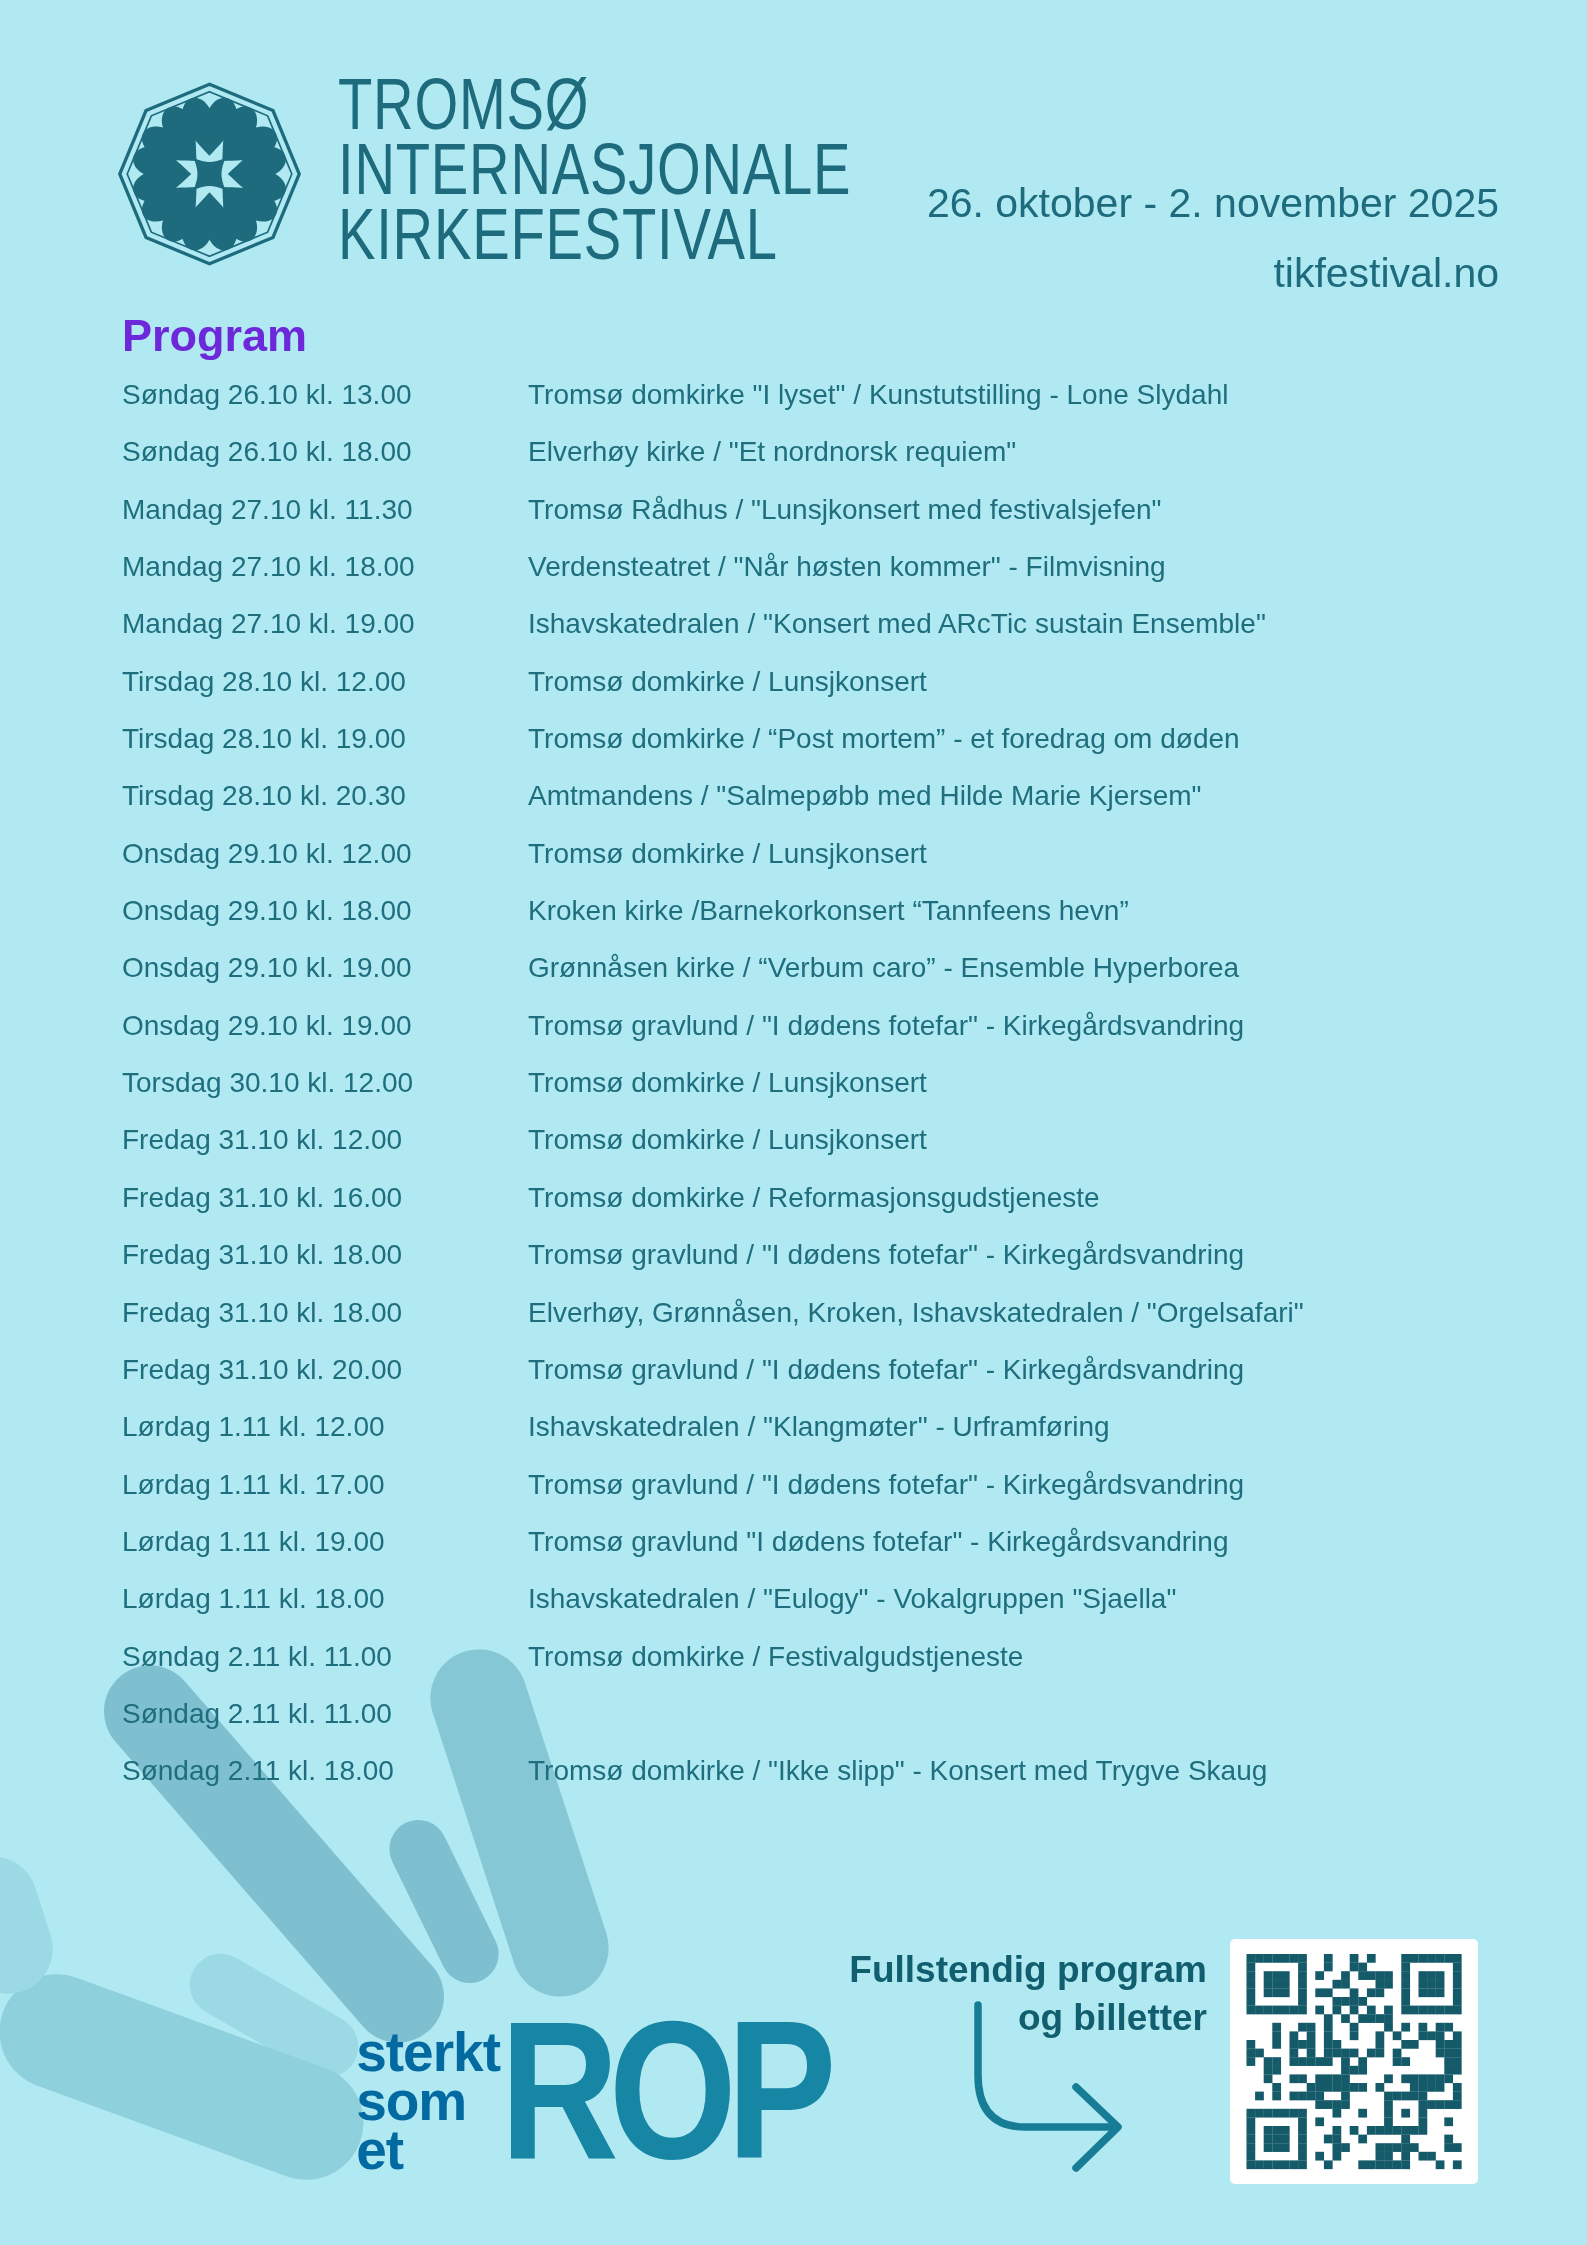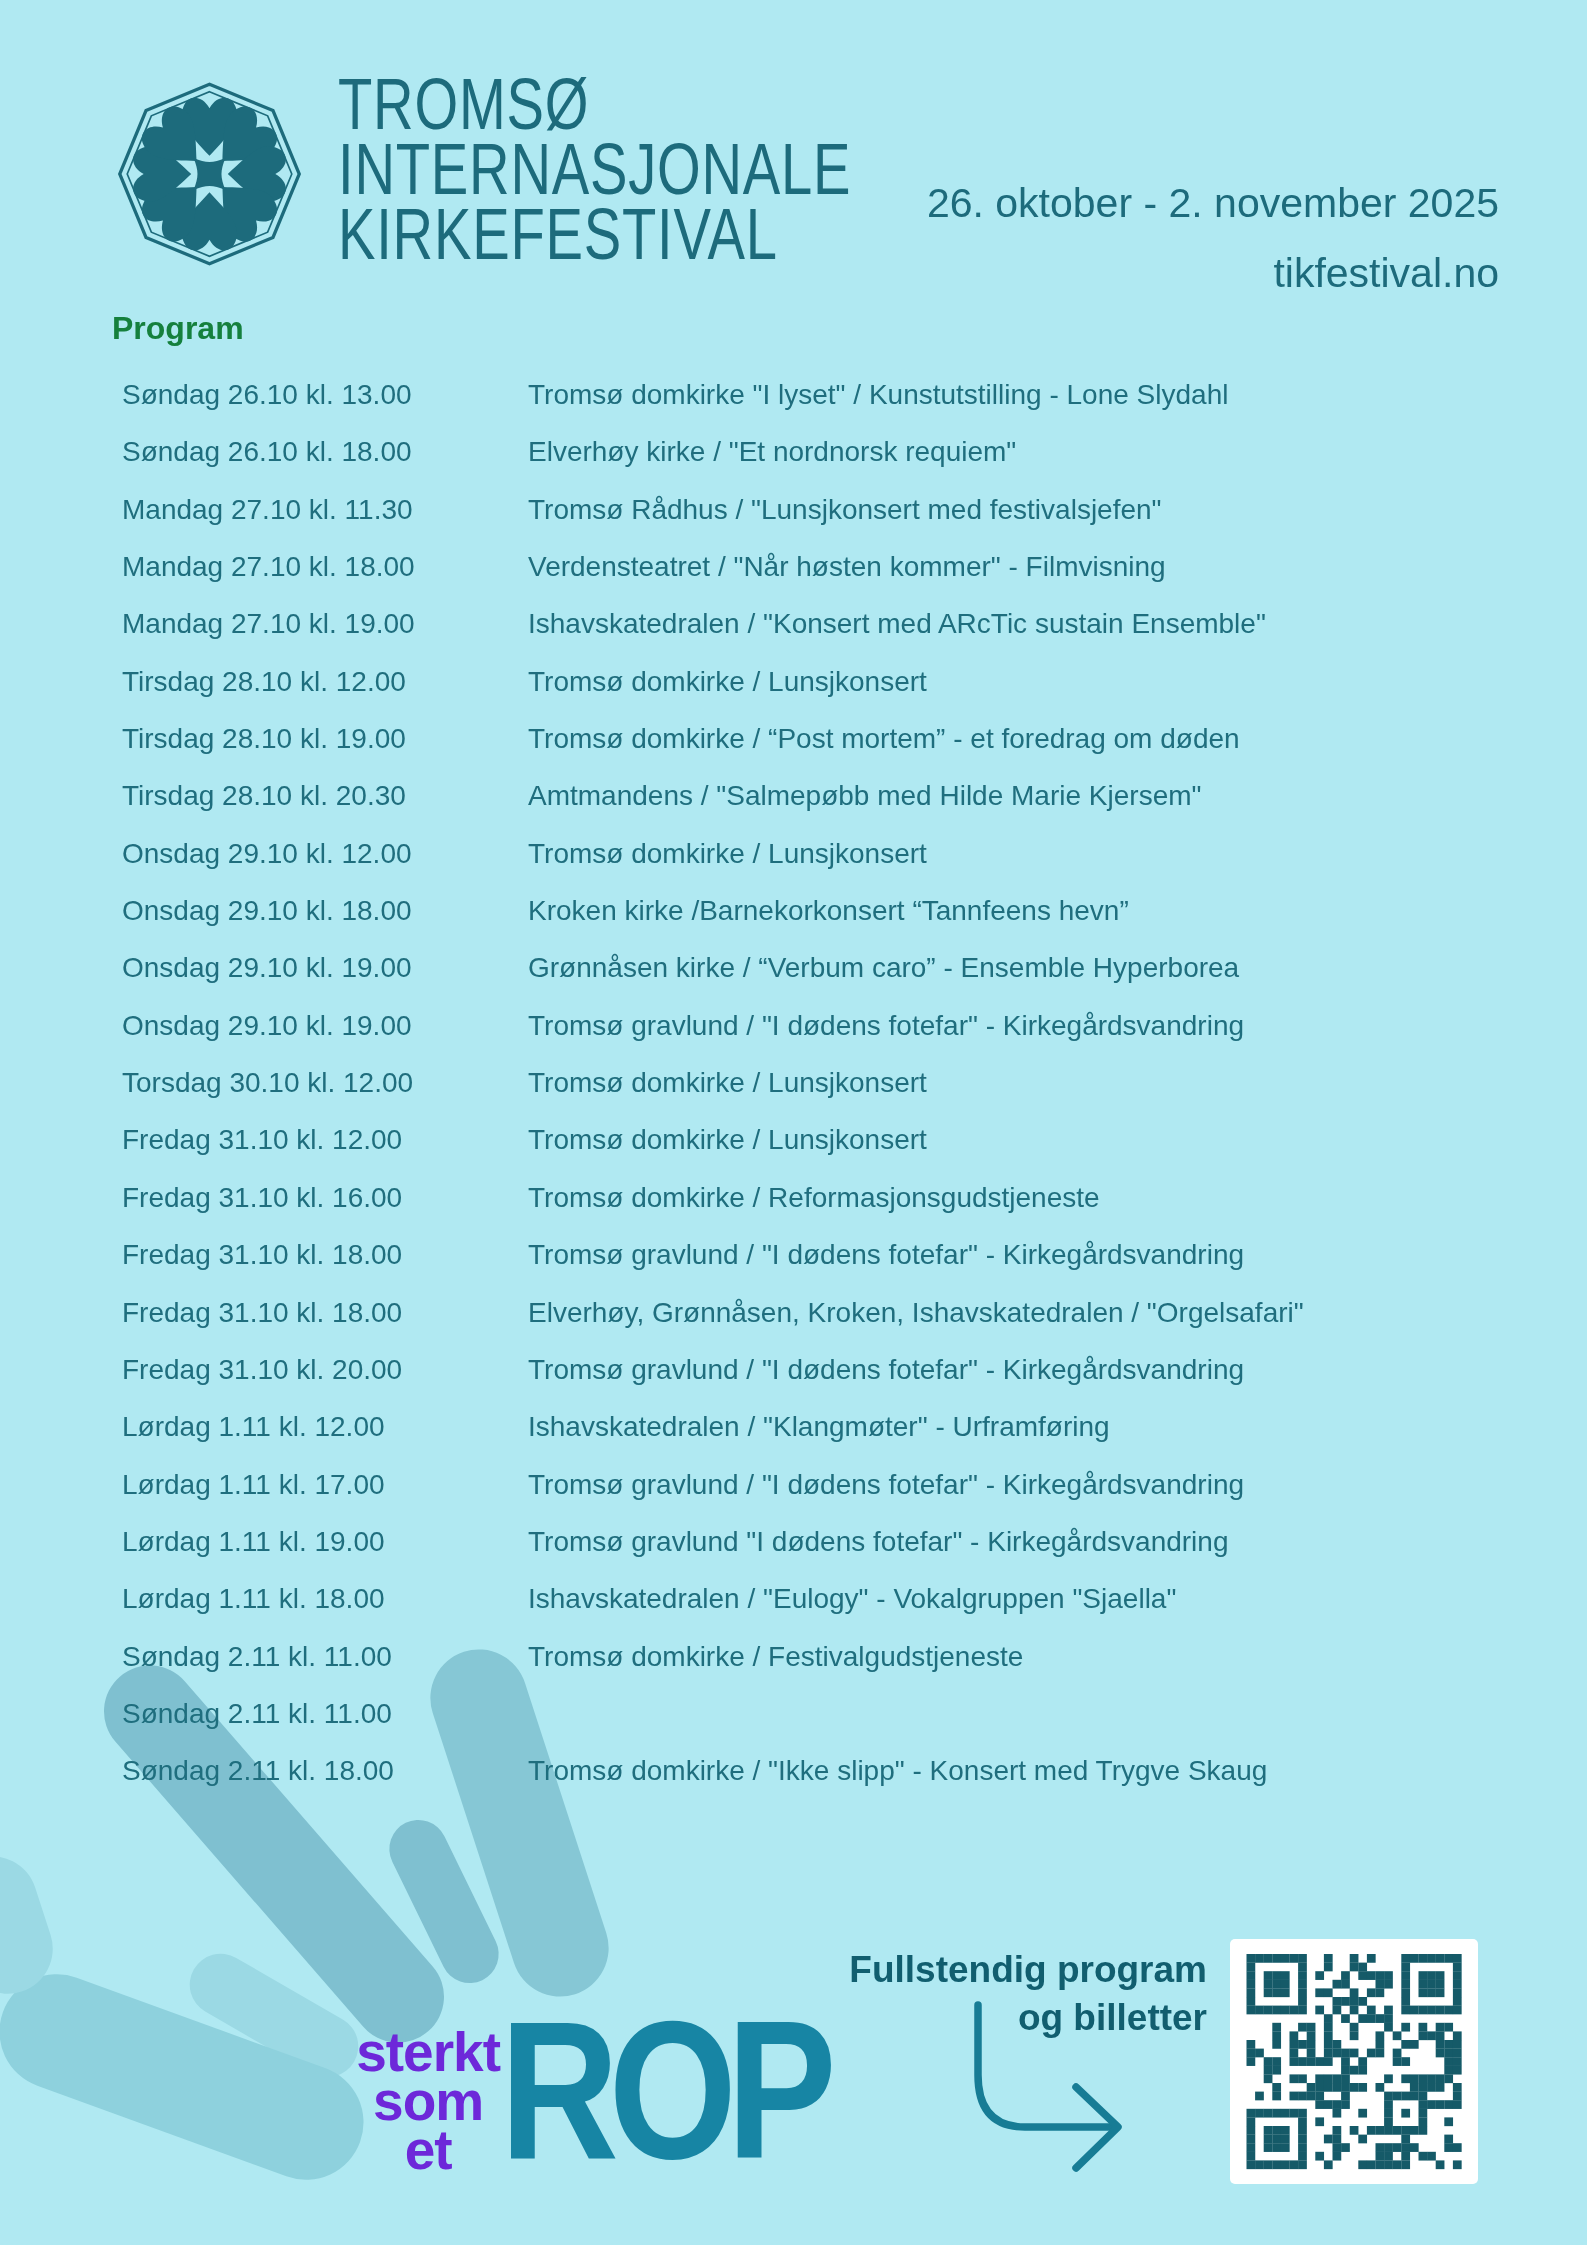--- a/index.html
+++ b/index.html
@@ -29,32 +29,32 @@
   }
   .title span{display:block;transform:scaleX(0.78);transform-origin:left center;}
   .hdr-right{
     position:absolute;right:88px;top:168px;z-index:2;
     text-align:right;font-size:41px;line-height:70px;color:#1d6b7c;
   }
   .hdr-right .site{display:block;}
 
   
   .prog-heading{
-    position:absolute;left:112px;top:310px;z-index:2;
-    font-size:32px;font-weight:700;color:#15803d;
+    position:absolute;left:122px;top:310px;z-index:2;
+    font-size:45px;font-weight:700;color:#6d28d9;
   }
   .rows{position:absolute;left:122px;top:379px;width:1420px;z-index:2;}
   .row{display:flex;height:57.35px;align-items:flex-start;font-size:28px;color:#1f6e7e;}
   .row .dt{width:406px;flex:0 0 406px;}
   .row .desc{white-space:nowrap;}
 
   
   .stack{
-    position:absolute;right:1087px;top:2028px;z-index:2;text-align:center;
-    font-size:55px;line-height:49px;font-weight:700;letter-spacing:-1px;color:#6d28d9;
+    position:absolute;right:1087px;top:2028px;z-index:2;text-align:left;
+    font-size:55px;line-height:49px;font-weight:700;letter-spacing:-1px;color:#0369a1;
   }
   .stack span{display:block;}
   .rop{
     position:absolute;left:500px;top:2006px;z-index:2;
     font-size:196px;line-height:170px;font-weight:700;letter-spacing:-12px;
     color:#1785a4;transform:scaleX(0.84);transform-origin:left top;
   }
   .cta{
     position:absolute;right:380px;top:1946px;z-index:2;text-align:right;
     font-size:37px;line-height:48px;font-weight:700;color:#115e6f;

